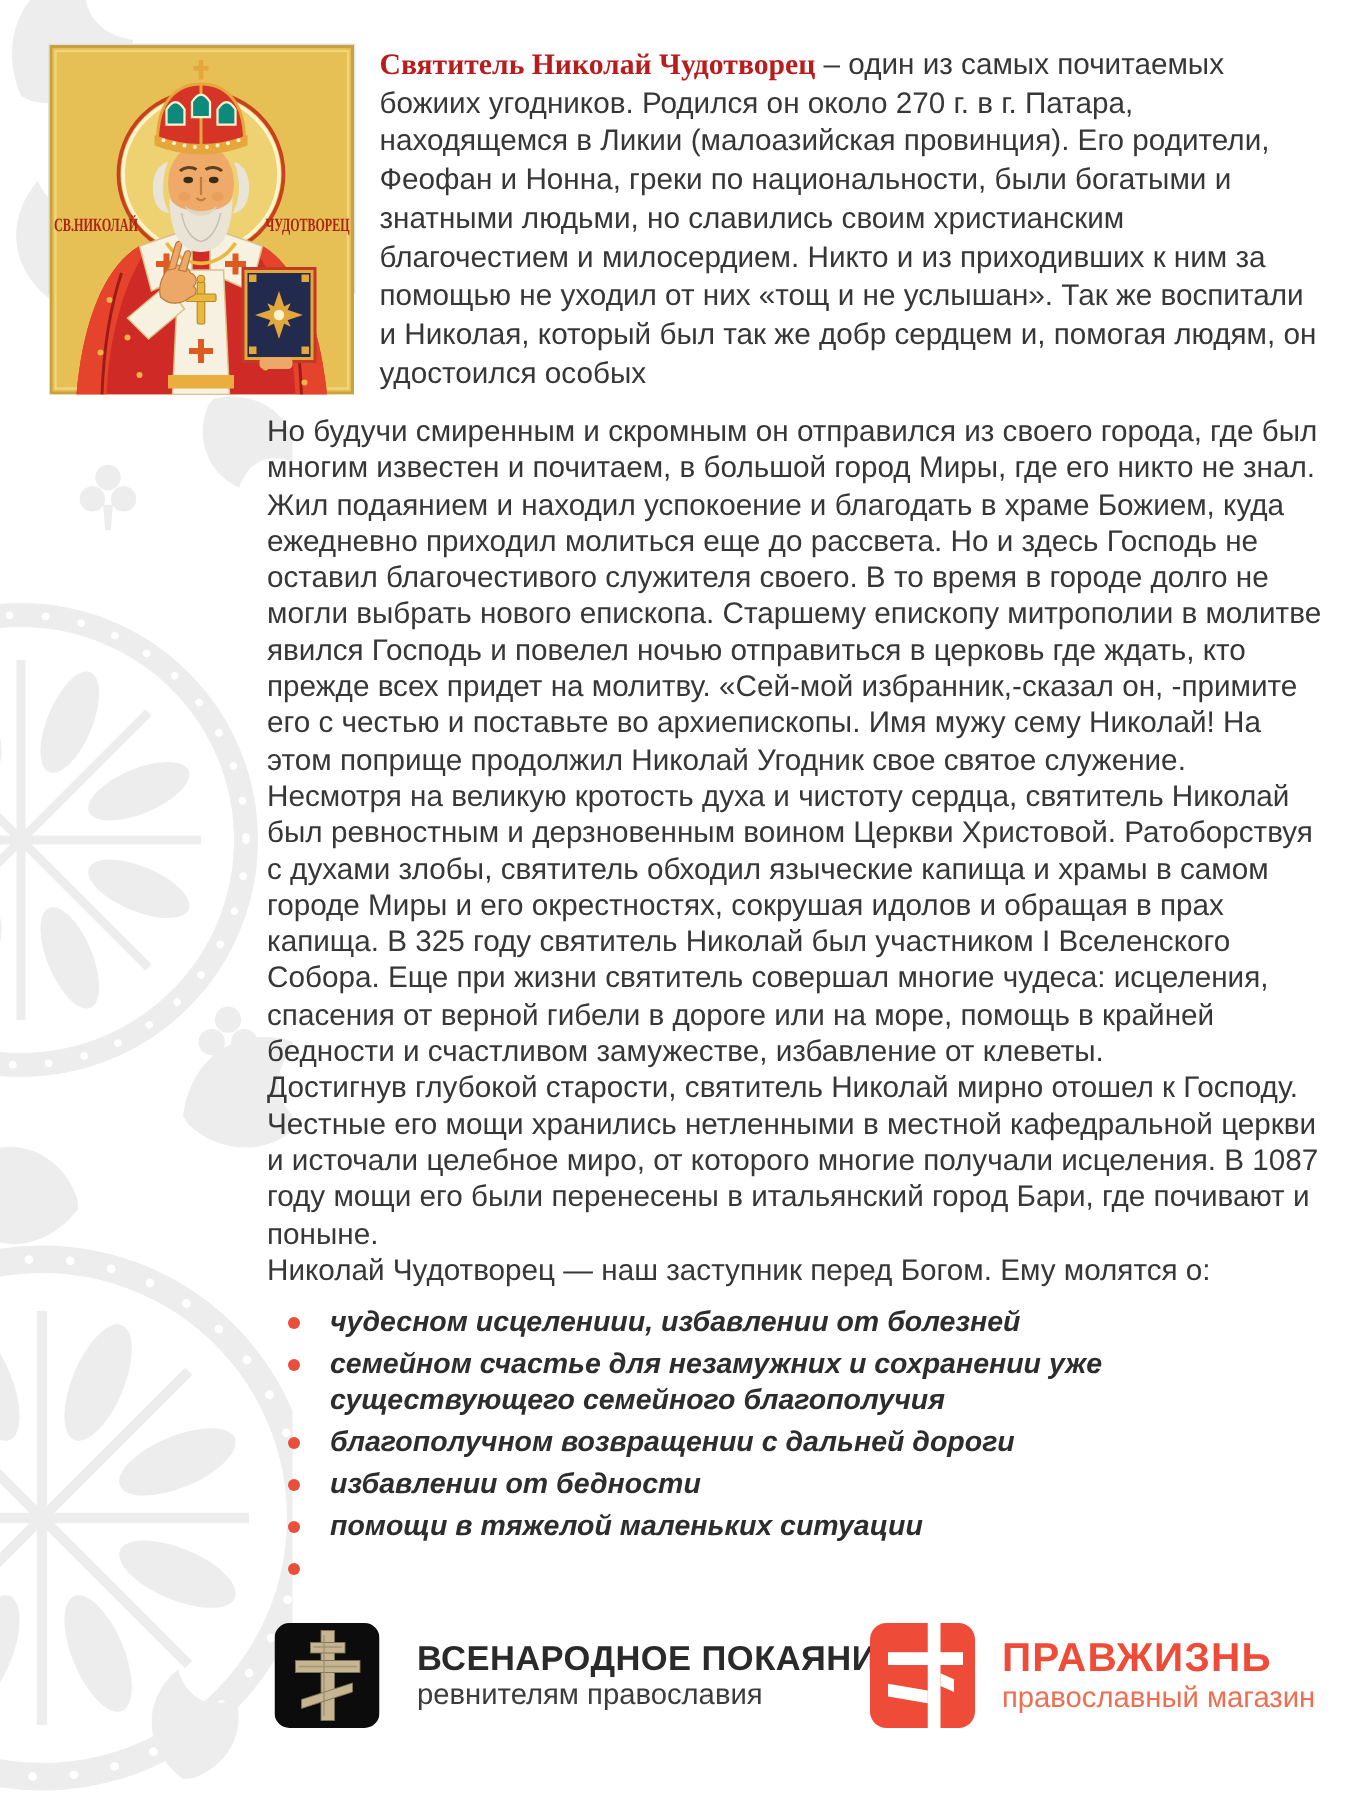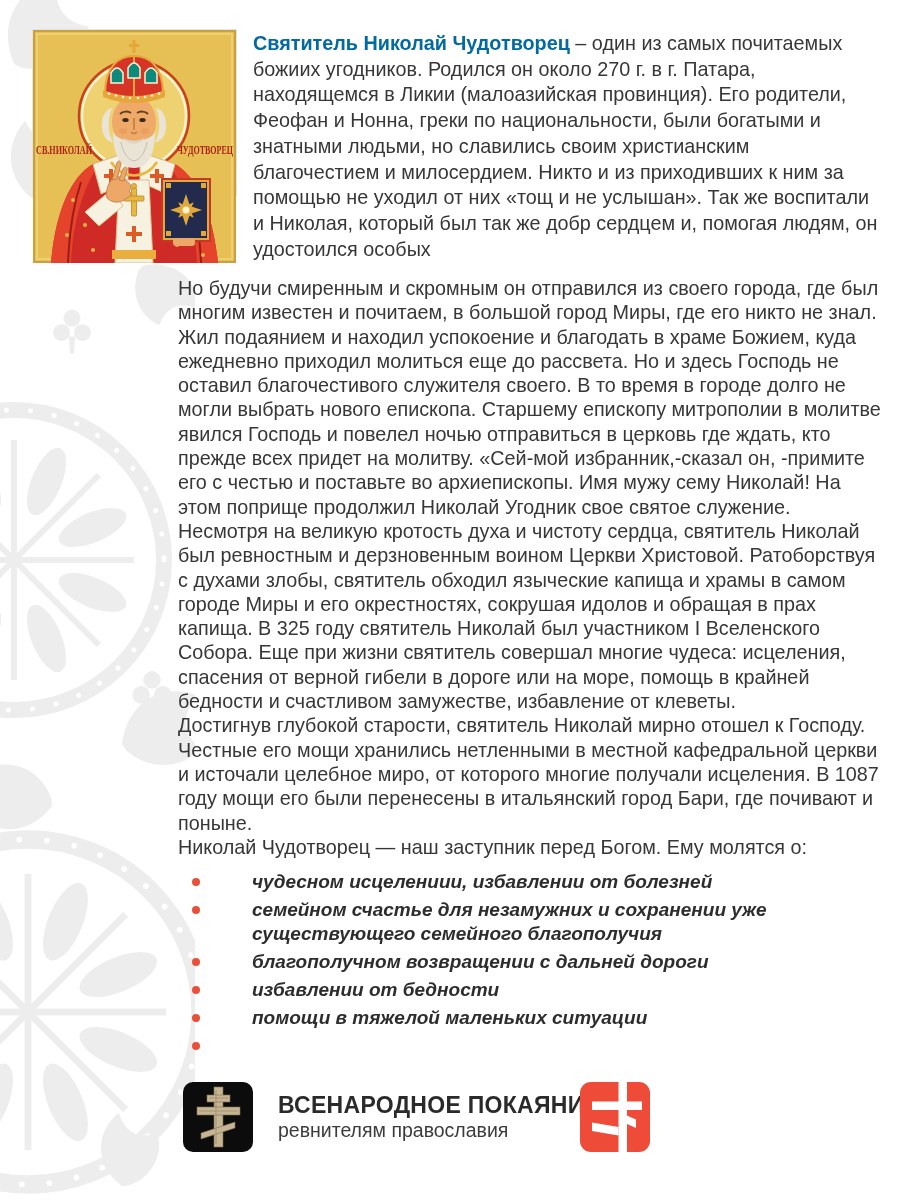--- a/index.html
+++ b/index.html
@@ -4,26 +4,26 @@
 <style>
   html,body{margin:0;padding:0;background:#ffffff;}
   .page{position:relative;width:900px;height:1200px;background:#ffffff;overflow:hidden;
         font-family:"Liberation Sans",sans-serif;color:#373737;}
   .watermark{position:absolute;left:0;top:0;z-index:0;}
   .icon-frame{position:absolute;left:33px;top:30px;width:203px;height:165px;z-index:2;
               box-shadow:0 0 0 1px #e3e3e3;}
   .icon-frame svg{display:block;}
   .intro{position:absolute;left:253px;top:31px;width:628px;z-index:2;
          font-size:19.8px;line-height:25.7px;color:#373737;}
-  .intro b{color:#0369a1;}
+  .intro b{color:#b91c1c;font-family:Liberation Serif, serif;}
   .content{position:absolute;left:178px;top:276px;width:708px;z-index:2;
            font-size:19.8px;line-height:24.3px;color:#373737;}
   .content p{margin:0;}
   .bullet-list{margin-top:11px;}
-  .bullet{display:flex;align-items:flex-start;margin-bottom:4px;gap:32px;}
+  .bullet{display:flex;align-items:flex-start;margin-bottom:4px;}
   .bullet .dot{flex:none;width:8px;height:8px;border-radius:50%;background:#e8503c;
                margin:8px 20px 0 14px;}
   .bullet .txt{font-weight:bold;font-style:italic;font-size:19px;line-height:24px;color:#2d2d2d;}
   .brand{position:absolute;top:1082px;display:flex;align-items:center;z-index:2;}
   .brand-left{left:183px;}
   .brand-right{left:580px;}
   .brand .badge{flex:none;width:70px;height:70px;}
   .brand .badge svg{display:block;}
   .brand .label{margin-left:25px;}
   .brand-left .title{font-size:23px;font-weight:bold;color:#2a2a2a;letter-spacing:0.3px;line-height:26px;}
@@ -256,16 +256,18 @@
         <rect width="70" height="70" rx="11" fill="#ee4c38"></rect>
         <g fill="#ffffff">
           <rect x="38.5" y="0" width="8.5" height="70"></rect>
           <rect x="12" y="19.5" width="50" height="8.5"></rect>
           <polygon points="12,40.5 38.5,45 38.5,53.5 12,49"></polygon>
           <polygon points="47,33.5 56,37.5 56,46 47,42"></polygon>
         </g>
       </svg>
     </div>
     <div class="label">
+      <div class="title">ПРАВЖИЗНЬ</div>
+      <div class="subtitle">православный магазин</div>
     </div>
   </div>
 
 </div>
 
 </body></html>

